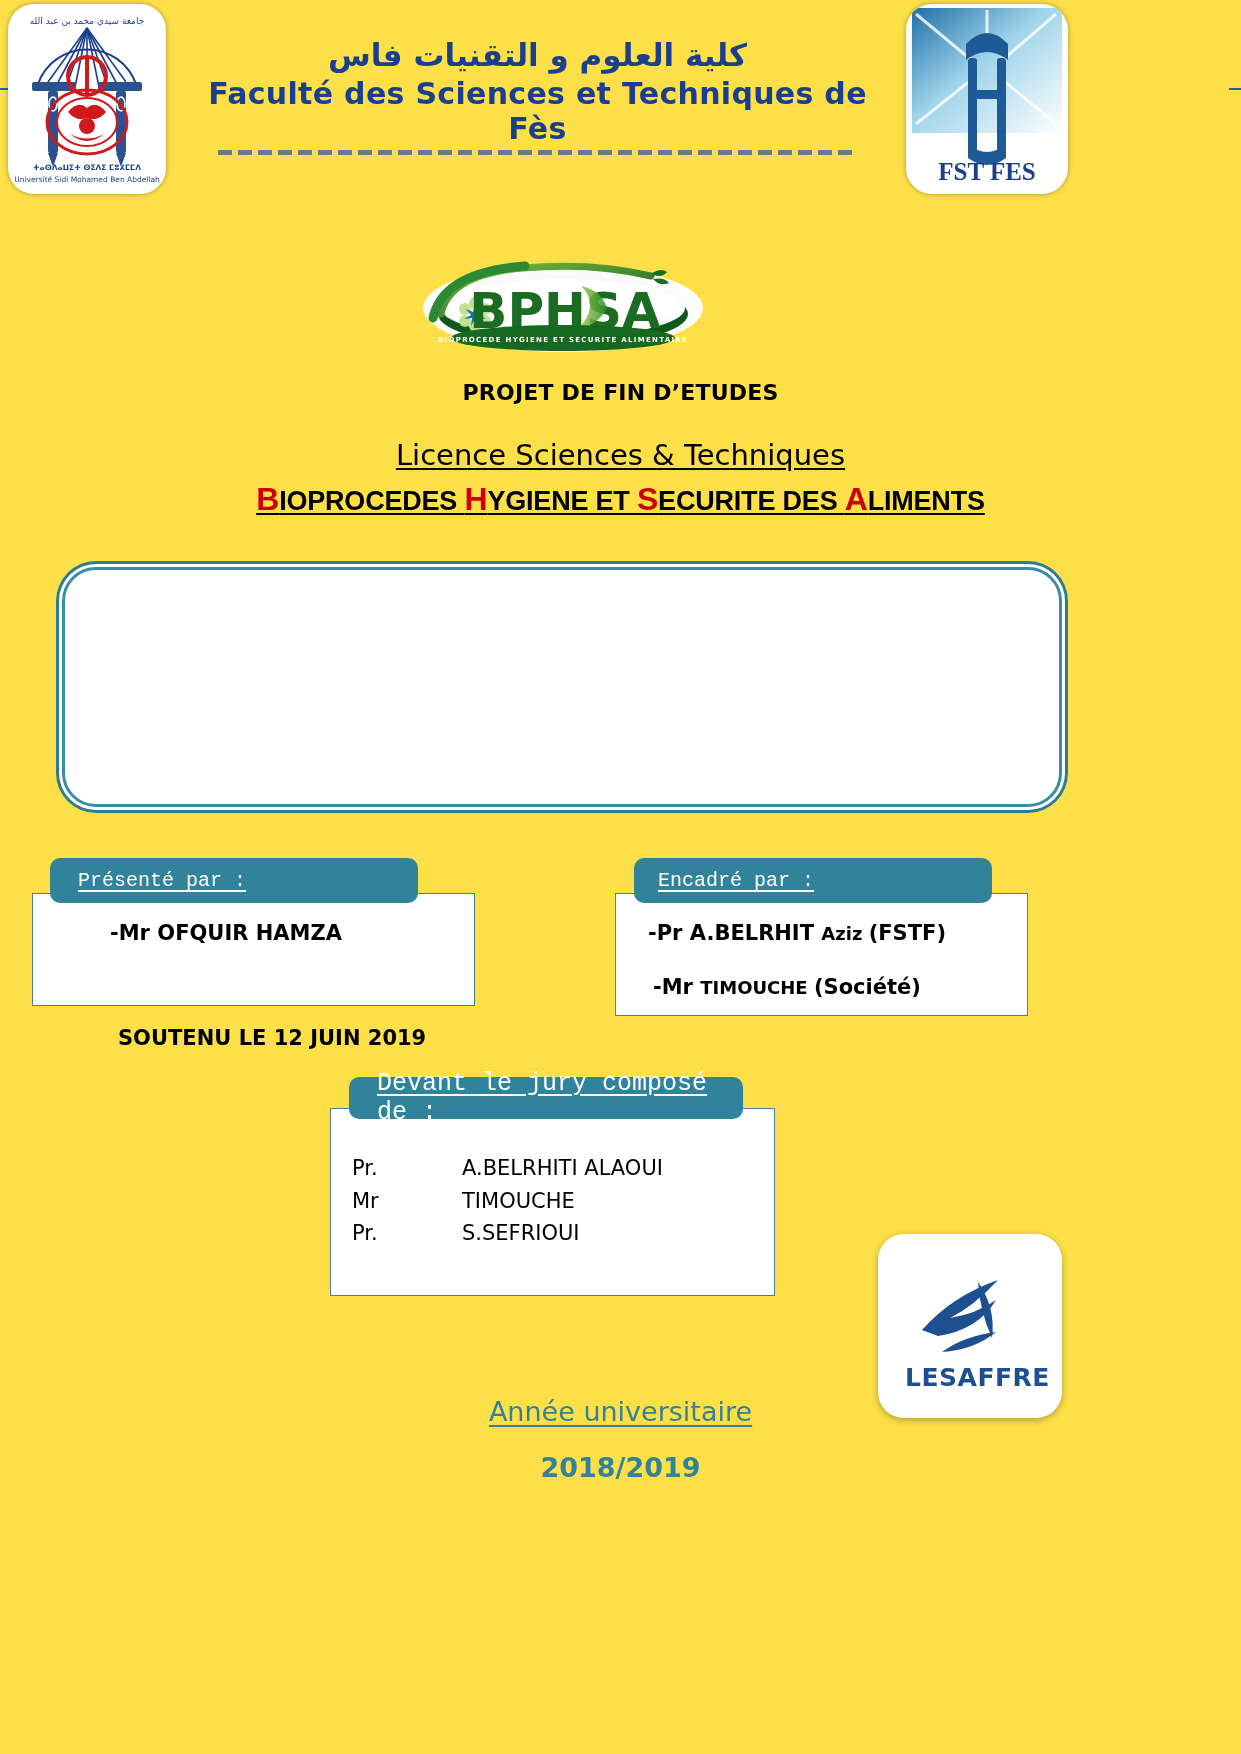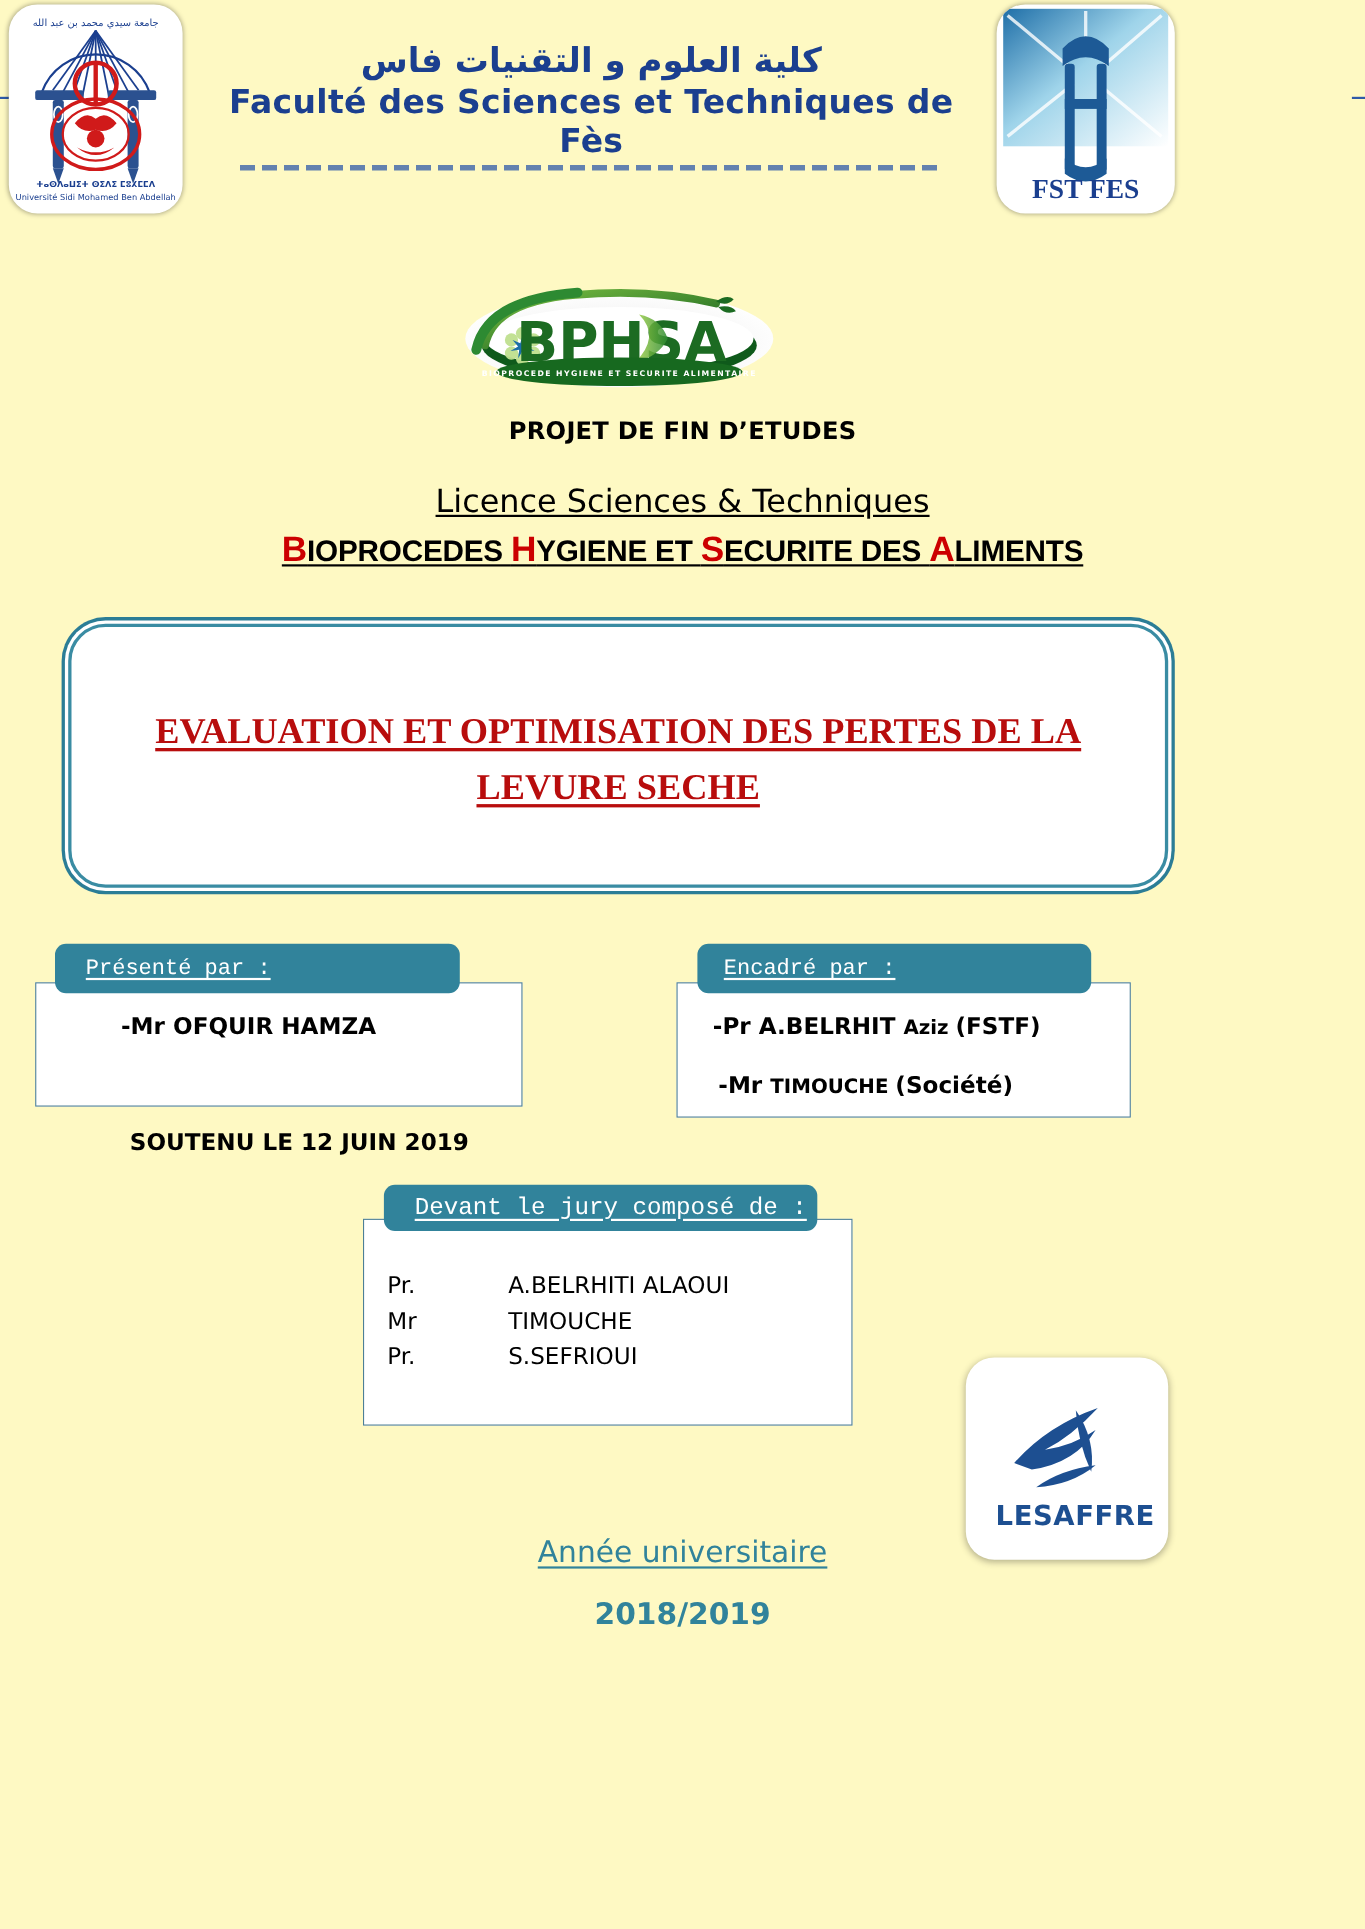--- a/index.html
+++ b/index.html
@@ -8,21 +8,21 @@
     background: #ffffff;
   }
   body {
     font-family: "Liberation Sans", sans-serif;
     color: #000;
   }
   .page {
     position: relative;
     width: 1241px;
     height: 1754px;
-    background: #fef9c3;
+    background: #fde047;
     overflow: hidden;
   }
 
   
   .header {
     position: absolute;
     left: 0; top: 0;
     width: 1241px;
     height: 200px;
   }
@@ -211,21 +211,21 @@
   .soutenu {
     position: absolute;
     left: 118px; top: 1026px;
     font-family: "DejaVu Sans", sans-serif;
     font-size: 21px;
     font-weight: bold;
   }
 
   
   .jury .panel-body { left: 330px; top: 1108px; width: 445px; height: 188px; }
-  .jury .panel-tab  { left: 349px; top: 1077px; width: 394px; height: 42px; font-size: 22px; }
+  .jury .panel-tab  { left: 349px; top: 1077px; width: 394px; height: 42px; font-size: 25px; }
   .jury-rows {
     position: absolute;
     left: 352px; top: 1152px;
     width: 400px;
     font-family: "DejaVu Sans", sans-serif;
     font-size: 21px;
     line-height: 1.55;
   }
   .jury-rows .row { display: flex; }
   .jury-rows .role { width: 110px; }
@@ -422,24 +422,20 @@
     <u>Licence Sciences &amp; Techniques</u>
   </div>
 
   <div class="bioproc">
     <span class="u">
       <span class="cap-red">B</span><span>IOPROCEDES </span><span class="cap-red">H</span><span>YGIENE ET </span><span class="cap-red">S</span><span>ECURITE DES </span><span class="cap-red">A</span><span>LIMENTS</span>
     </span>
   </div>
 
   <div class="title-box"></div>
-  <div class="title-inner">
-    <span>EVALUATION ET OPTIMISATION DES PERTES DE LA</span><br>
-    <span>LEVURE SECHE</span>
-  </div>
 
   <div class="panel presente">
     <div class="panel-body"></div>
     <div class="panel-tab">
       <span>Présenté par :</span>
     </div>
     <div class="panel-line">-Mr OFQUIR HAMZA</div>
   </div>
 
   <div class="panel encadre">

